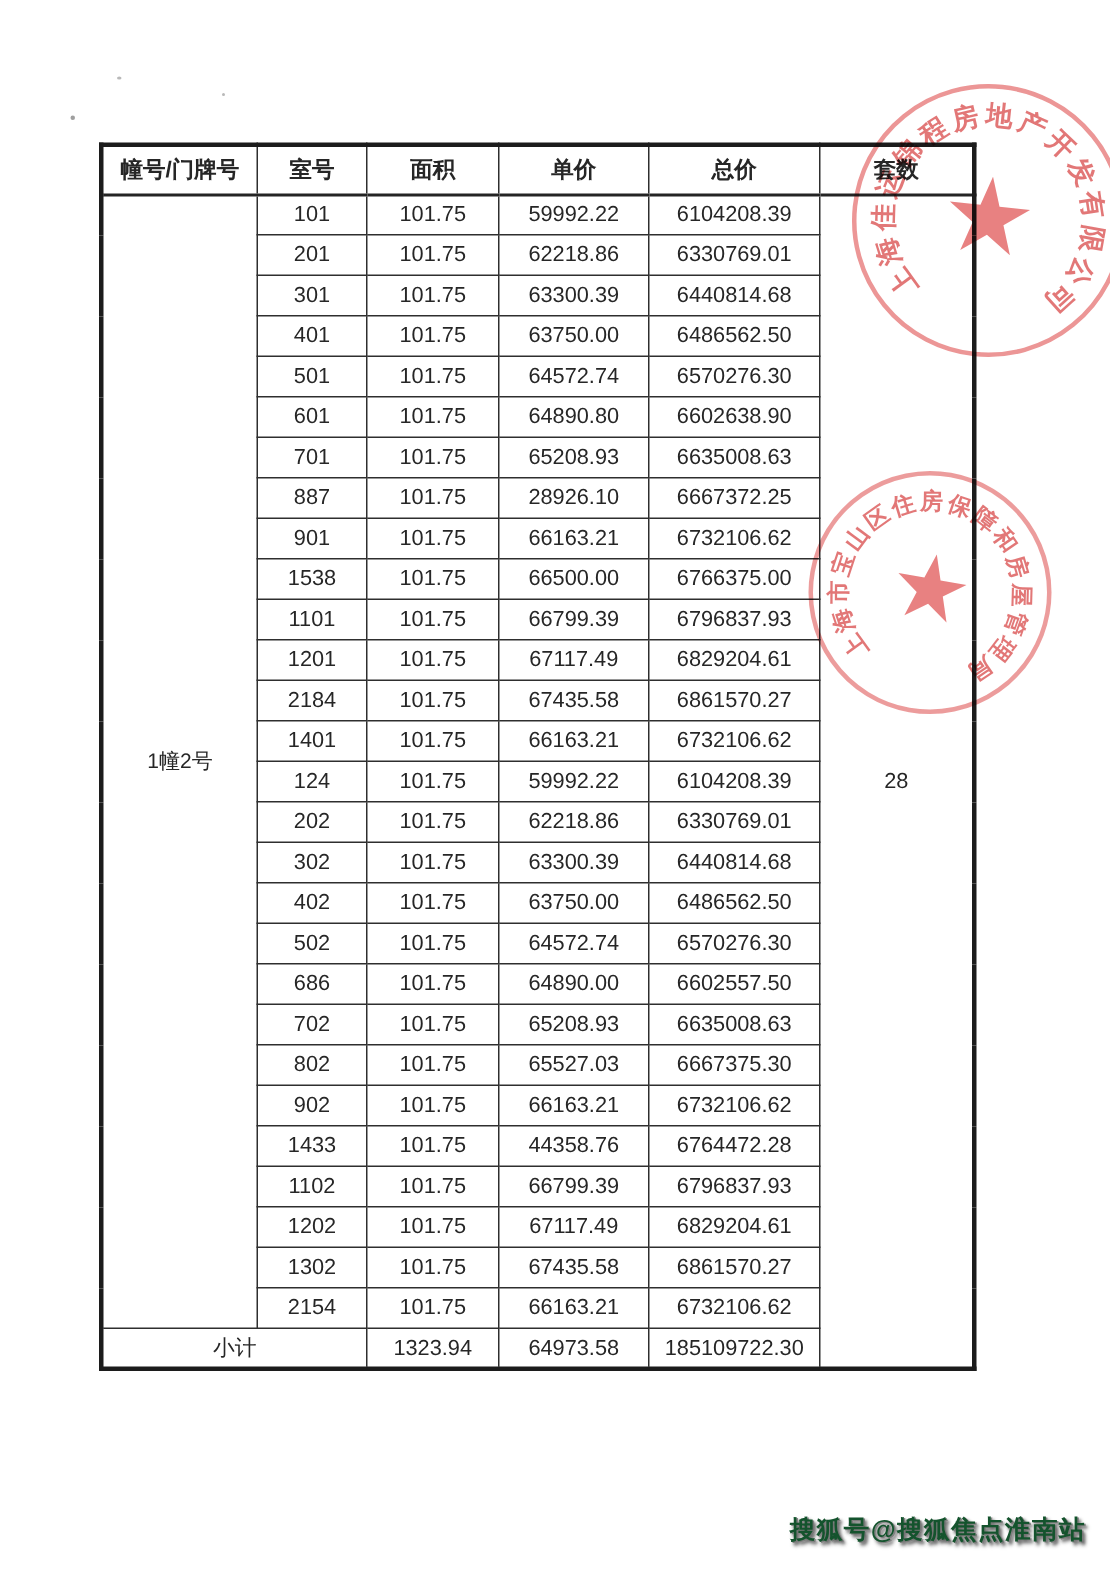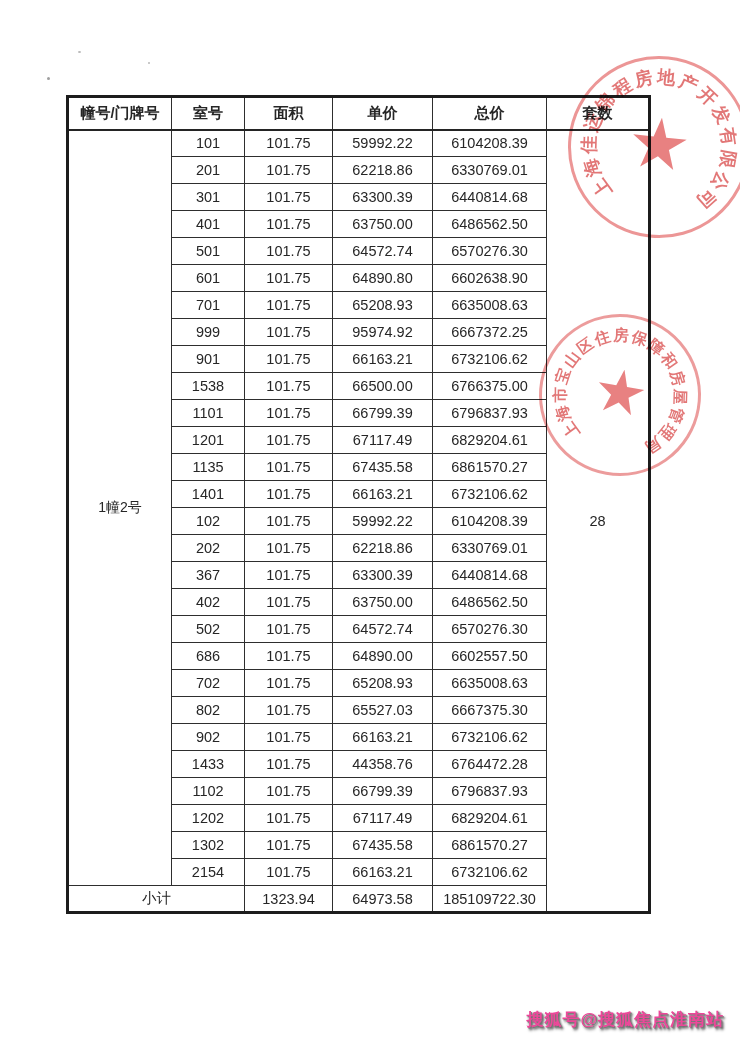--- a/index.html
+++ b/index.html
@@ -53,21 +53,21 @@
   .stamp-star{
     position:absolute;left:50%;top:50%;transform:translate(-50%,-54%);
     color:rgba(222,80,80,.85);line-height:1;
   }
   .stamp-developer .stamp-star{font-size:70px;}
   .stamp-authority .stamp-star{font-size:60px;}
   
   .watermark{
     position:absolute;right:16px;top:1008px;
     font-size:17px;font-weight:700;letter-spacing:1px;
-    color:#ec4899;
+    color:#14532d;
     text-shadow:2px 2px 2px #6e6e6e,1px 1px 0 #8a8a8a,2px 3px 3px #9a9a9a;
     white-space:nowrap;
   }
   
   .speck{position:absolute;background:#b9b9b9;border-radius:50%;}
   .speck-1{left:78px;top:51px;width:3px;height:2px;}
   .speck-2{left:47px;top:77px;width:3px;height:3px;background:#9f9f9f;}
   .speck-3{left:148px;top:62px;width:2px;height:2px;}
 </style>
 </head>
@@ -135,23 +135,23 @@
         <td>64890.80</td>
         <td>6602638.90</td>
       </tr>
       <tr>
         <td>701</td>
         <td>101.75</td>
         <td>65208.93</td>
         <td>6635008.63</td>
       </tr>
       <tr>
-        <td>999</td>
-        <td>101.75</td>
-        <td>95974.92</td>
+        <td>887</td>
+        <td>101.75</td>
+        <td>28926.10</td>
         <td>6667372.25</td>
       </tr>
       <tr>
         <td>901</td>
         <td>101.75</td>
         <td>66163.21</td>
         <td>6732106.62</td>
       </tr>
       <tr>
         <td>1538</td>
@@ -165,45 +165,45 @@
         <td>66799.39</td>
         <td>6796837.93</td>
       </tr>
       <tr>
         <td>1201</td>
         <td>101.75</td>
         <td>67117.49</td>
         <td>6829204.61</td>
       </tr>
       <tr>
-        <td>1135</td>
+        <td>2184</td>
         <td>101.75</td>
         <td>67435.58</td>
         <td>6861570.27</td>
       </tr>
       <tr>
         <td>1401</td>
         <td>101.75</td>
         <td>66163.21</td>
         <td>6732106.62</td>
       </tr>
       <tr>
-        <td>102</td>
+        <td>124</td>
         <td>101.75</td>
         <td>59992.22</td>
         <td>6104208.39</td>
       </tr>
       <tr>
         <td>202</td>
         <td>101.75</td>
         <td>62218.86</td>
         <td>6330769.01</td>
       </tr>
       <tr>
-        <td>367</td>
+        <td>302</td>
         <td>101.75</td>
         <td>63300.39</td>
         <td>6440814.68</td>
       </tr>
       <tr>
         <td>402</td>
         <td>101.75</td>
         <td>63750.00</td>
         <td>6486562.50</td>
       </tr>

